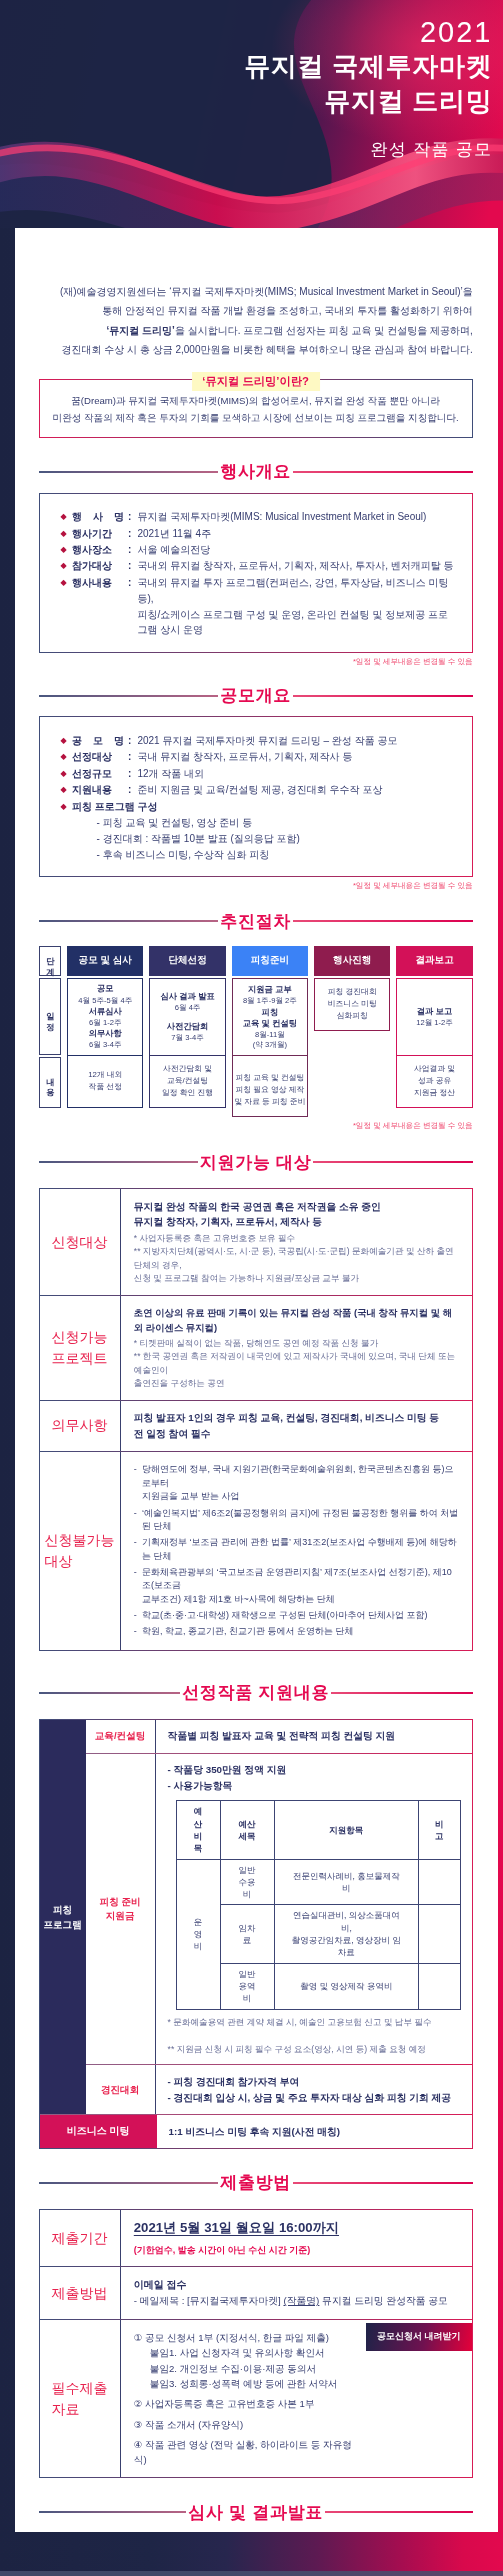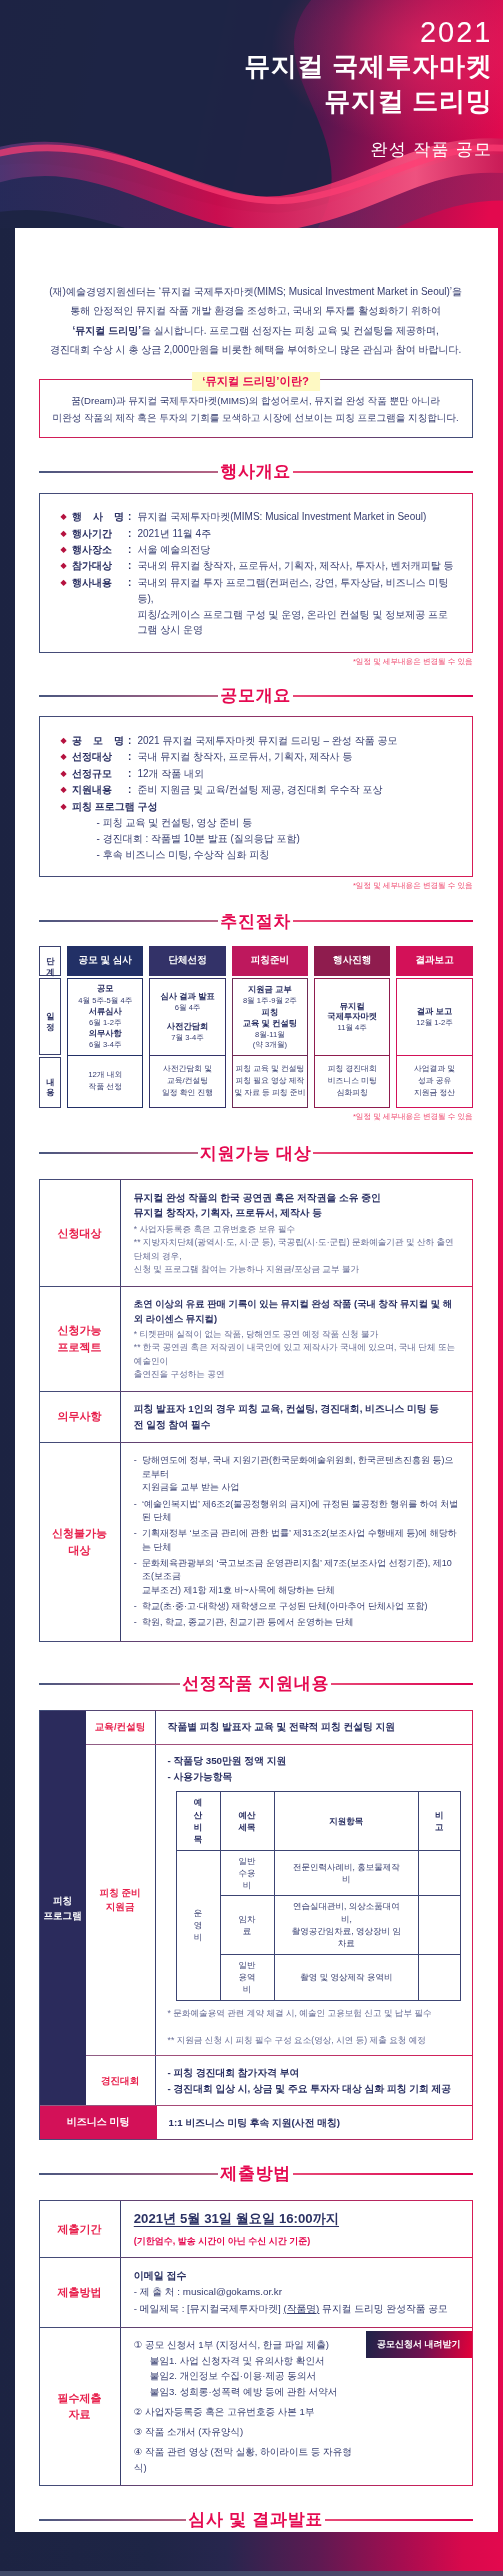--- a/index.html
+++ b/index.html
@@ -18,21 +18,21 @@
     background:linear-gradient(102deg,#1d2444 0%,#212750 40%,#55164f 63%,#a50d50 79%,#e3094e 97%);}
   .header svg{position:absolute;inset:0}
   .title-block{position:absolute;top:16px;right:10.6px;text-align:right;color:#fff;z-index:3}
   .t-year{font-size:29px;font-weight:500;letter-spacing:2px;line-height:1.15}
   .t-main{font-size:26px;font-weight:800;line-height:1.32;letter-spacing:0.7px}
   .t-sub{font-size:17px;font-weight:400;margin-top:20px;letter-spacing:1.3px}
 
   .card{position:absolute;top:228px;left:14.6px;right:5.3px;bottom:44px;background:#fff;
     padding:0 25px 0 24px;overflow:hidden}
 
-  .intro{margin-top:54px;text-align:center;font-size:10px;line-height:1.93;color:var(--ink)}
+  .intro{margin-top:54px;text-align:right;font-size:10px;line-height:1.93;color:var(--ink)}
   .intro b{color:var(--ink-b);font-weight:800}
 
   .dream-box{position:relative;margin-top:20px;border:0.7px solid;
     border-image:linear-gradient(to right,#d81b56,#3f4d79) 1;
     padding:13.2px 5.3px 10px;text-align:center;font-size:9.6px;line-height:1.75;color:var(--ink)}
   .dream-title{position:absolute;top:-8.6px;left:50%;transform:translateX(-50%);
     background:#fef9c3;padding:0 10.6px;color:var(--accent);font-weight:800;font-size:11.3px;white-space:nowrap}
 
   .sec-title{display:flex;align-items:center;gap:2px}
   .sec-title .ln{height:2px;flex:1}
@@ -67,21 +67,21 @@
   .pet{font-weight:800;font-size:8.3px;color:var(--ink-b);line-height:1.3;white-space:pre-line}
   .ped{font-size:7.6px;color:var(--ink);line-height:1.3;white-space:pre-line;margin-top:1.3px}
   .proc-desc{height:51px;display:flex;align-items:center;justify-content:center;text-align:center;
     font-size:7.8px;color:var(--ink);line-height:1.55;white-space:pre-line}
 
   
   .etable{border:0.7px solid;border-image:linear-gradient(to right,#3f4d79,#d81b56) 1;margin-top:14.6px}
   .erow{display:flex}
   .erow + .erow{border-top:0.7px solid;border-image:linear-gradient(to right,#3f4d79,#d81b56) 1}
   .ecell-label{width:81px;flex-shrink:0;display:flex;align-items:center;justify-content:center;
-    color:var(--label-red);font-weight:700;font-size:11px;text-align:center;
+    color:var(--label-red);font-weight:400;font-size:14px;
     border-right:0.7px solid var(--div-navy);white-space:pre-line;line-height:1.5;padding:6.6px 2.6px}
   .ecell-body{flex:1;padding:9.3px 13.2px}
   .ebold{font-weight:800;color:var(--ink-b);font-size:9.8px;line-height:1.6;white-space:pre-line}
   .enote{margin-top:2px;font-size:8.6px;color:var(--slate);line-height:1.55;white-space:pre-line}
   .edash{display:flex;font-size:9px;color:var(--ink);line-height:1.5;margin:2.6px 0}
   .edash .d{margin-right:5.3px}
   .edash .t{white-space:pre-line}
 
   
   .stable{border:0.7px solid;border-image:linear-gradient(to right,#3f4d79,#d81b56) 1;margin-top:14.6px}
@@ -320,22 +320,22 @@
               <div class="ped">7월 3-4주</div>
             </div>
         </div>
         <div class="proc-desc">사전간담회 및
 교육/컨설팅
 일정 확인 진행</div>
       </div>
     </div>
 
     <div class="proc-col">
-      <div class="proc-head" style="background: #be185d;">피칭준비</div>
-      <div class="proc-body" style="border-color: rgb(112, 42, 86);">
+      <div class="proc-head" style="background: #3b82f6;">피칭준비</div>
+      <div class="proc-body" style="border-color: rgb(112, 42, 86); gap: 9px;">
         <div class="proc-sched" style="border-color: rgb(112, 42, 86);">
           <div>
               <div class="pet">지원금 교부</div>
               <div class="ped">8월 1주-9월 2주</div>
             </div>
           <div>
               <div class="pet">피칭
 교육 및 컨설팅</div>
               <div class="ped">8월-11월
 (약 3개월)</div>
@@ -343,27 +343,20 @@
         </div>
         <div class="proc-desc">피칭 교육 및 컨설팅
 피칭 필요 영상 제작
 및 자료 등 피칭 준비</div>
       </div>
     </div>
 
     <div class="proc-col">
       <div class="proc-head" style="background: rgb(143, 28, 78);">행사진행</div>
       <div class="proc-body" style="border-color: rgb(143, 28, 78);">
-        <div class="proc-sched" style="border-color: rgb(143, 28, 78);">
-          <div>
-              <div class="pet">뮤지컬
-국제투자마켓</div>
-              <div class="ped">11월 4주</div>
-            </div>
-        </div>
         <div class="proc-desc">피칭 경진대회
 비즈니스 미팅
 심화피칭</div>
       </div>
     </div>
 
     <div class="proc-col">
       <div class="proc-head" style="background: rgb(211, 17, 88);">결과보고</div>
       <div class="proc-body" style="border-color: rgb(211, 17, 88);">
         <div class="proc-sched" style="border-color: rgb(211, 17, 88);">
@@ -527,21 +520,20 @@
       <div class="ecell-label">제출기간</div>
       <div class="ecell-body sub-deadline">
         <span class="dl-date">2021년 5월 31일 월요일 16:00까지</span>
         <span class="dl-note">(기한엄수, 발송 시간이 아닌 수신 시간 기준)</span>
       </div>
     </div>
     <div class="erow">
       <div class="ecell-label">제출방법</div>
       <div class="ecell-body">
         <div class="mhead">이메일 접수</div>
-        <div class="mline">- 제 출 처 : musical@gokams.or.kr</div>
         <div class="mline"><span>- 메일제목 : [뮤지컬국제투자마켓] </span><span style="text-decoration:underline">(작품명)</span><span> 뮤지컬 드리밍 완성작품 공모</span></div>
       </div>
     </div>
     <div class="erow">
       <div class="ecell-label">필수제출
 자료</div>
       <div class="ecell-body docs">
         <div class="doc">① 공모 신청서 1부 (지정서식, 한글 파일 제출)</div>
         <div class="doc ind">붙임1. 사업 신청자격 및 유의사항 확인서</div>
         <div class="doc ind">붙임2. 개인정보 수집·이용·제공 동의서</div>

